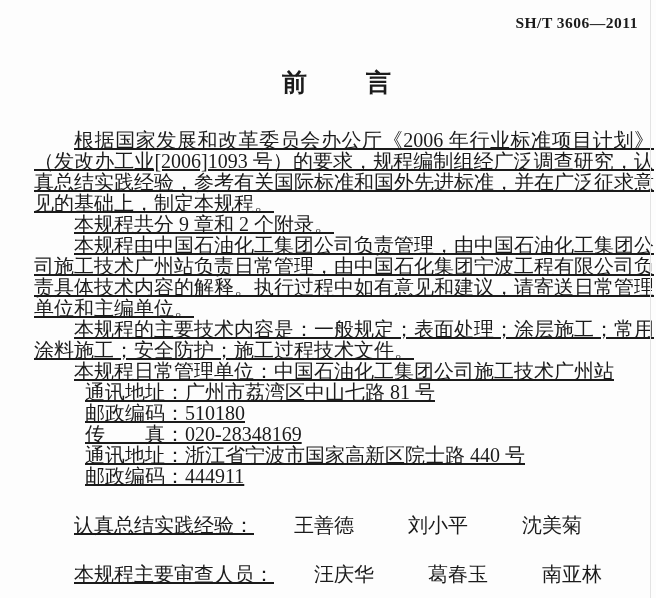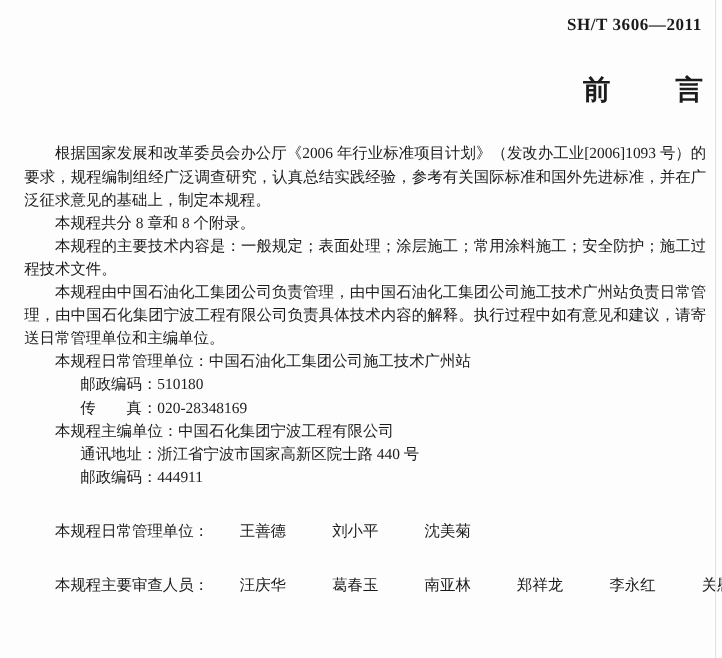--- a/index.html
+++ b/index.html
@@ -11,44 +11,45 @@
     height: 598px;
     background: #fdfdfd;
     color: #1b1b1b;
     font-family: "Liberation Serif", "DejaVu Serif", serif;
     position: relative;
     overflow: hidden;
   }
   .page {
     position: absolute;
     inset: 0;
-    padding: 14px 14px 0 22px;
+    padding: 14px 14px 0 34px;
     box-sizing: border-box;
   }
   .std-code {
     text-align: right;
     font-weight: bold;
     font-size: 15.5px;
     letter-spacing: 0.5px;
     padding-right: 4px;
     white-space: nowrap;
   }
   .doc-title {
-    text-align: right;
+    text-align: center;
     font-size: 25px;
     font-weight: bold;
     margin-top: 36px;
     letter-spacing: 3px;
     line-height: 30px;
   }
   .body-text {
     margin-top: 32px;
-    font-size: 14px;
+    font-size: 20px;
     line-height: 21px;
     width: 620px;
+    text-decoration: underline;
   }
   p.para {
     margin: 0;
     text-indent: 2em;
     text-align: justify;
   }
   .detail-line {
     margin: 0;
     padding-left: 51px;
     white-space: nowrap;
@@ -84,35 +85,35 @@
 
 <div class="page">
 
   <div class="std-code">SH/T 3606—2011</div>
 
   <div class="doc-title">前　　言</div>
 
   <div class="body-text">
 
     <p class="para">根据国家发展和改革委员会办公厅《2006 年行业标准项目计划》（发改办工业[2006]1093 号）的要求，规程编制组经广泛调查研究，认真总结实践经验，参考有关国际标准和国外先进标准，并在广泛征求意见的基础上，制定本规程。</p>
-    <p class="para">本规程共分 8 章和 8 个附录。</p>
+    <p class="para">本规程共分 9 章和 2 个附录。</p>
+    <p class="para">本规程由中国石油化工集团公司负责管理，由中国石油化工集团公司施工技术广州站负责日常管理，由中国石化集团宁波工程有限公司负责具体技术内容的解释。执行过程中如有意见和建议，请寄送日常管理单位和主编单位。</p>
     <p class="para">本规程的主要技术内容是：一般规定；表面处理；涂层施工；常用涂料施工；安全防护；施工过程技术文件。</p>
-    <p class="para">本规程由中国石油化工集团公司负责管理，由中国石油化工集团公司施工技术广州站负责日常管理，由中国石化集团宁波工程有限公司负责具体技术内容的解释。执行过程中如有意见和建议，请寄送日常管理单位和主编单位。</p>
 
     <p class="para">本规程日常管理单位：中国石油化工集团公司施工技术广州站</p>
 
+    <p class="detail-line"><span>通讯地址：</span><span>广州市荔湾区中山七路 81 号</span></p>
     <p class="detail-line"><span>邮政编码：</span><span>510180</span></p>
     <p class="detail-line"><span>传　　真：</span><span>020-28348169</span></p>
 
-    <p class="para">本规程主编单位：中国石化集团宁波工程有限公司</p>
 
     <p class="detail-line"><span>通讯地址：</span><span>浙江省宁波市国家高新区院士路 440 号</span></p>
     <p class="detail-line"><span>邮政编码：</span><span>444911</span></p>
 
-    <p class="names-line"><span>本规程日常管理单位：</span><span class="name">王善德</span><span class="name">刘小平</span><span class="name">沈美菊</span></p>
+    <p class="names-line"><span>认真总结实践经验：</span><span class="name">王善德</span><span class="name">刘小平</span><span class="name">沈美菊</span></p>
 
     <p class="names-line"><span>本规程主要审查人员：</span><span class="name">汪庆华</span><span class="name">葛春玉</span><span class="name">南亚林</span><span class="name">郑祥龙</span><span class="name">李永红</span><span class="name">关慰清</span></p>
 
 
   </div>
 </div>
 
 <div class="scan-edge"></div>
 
 </body></html>

